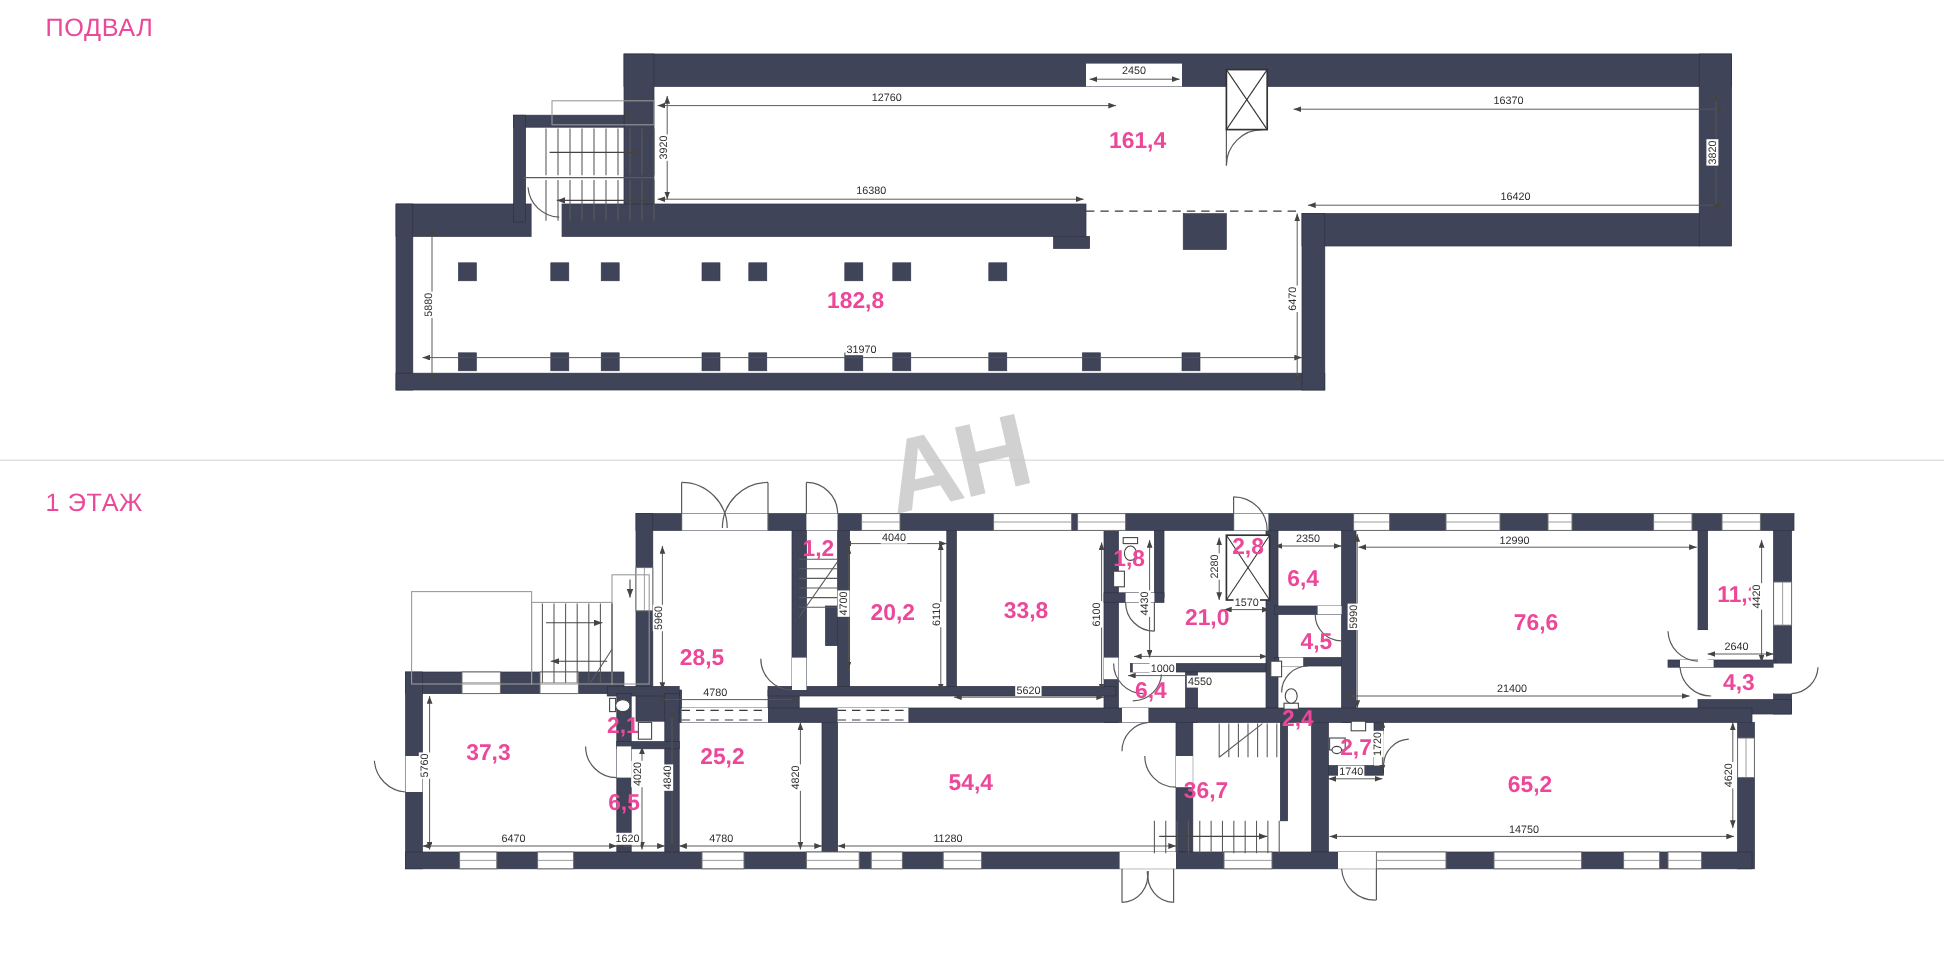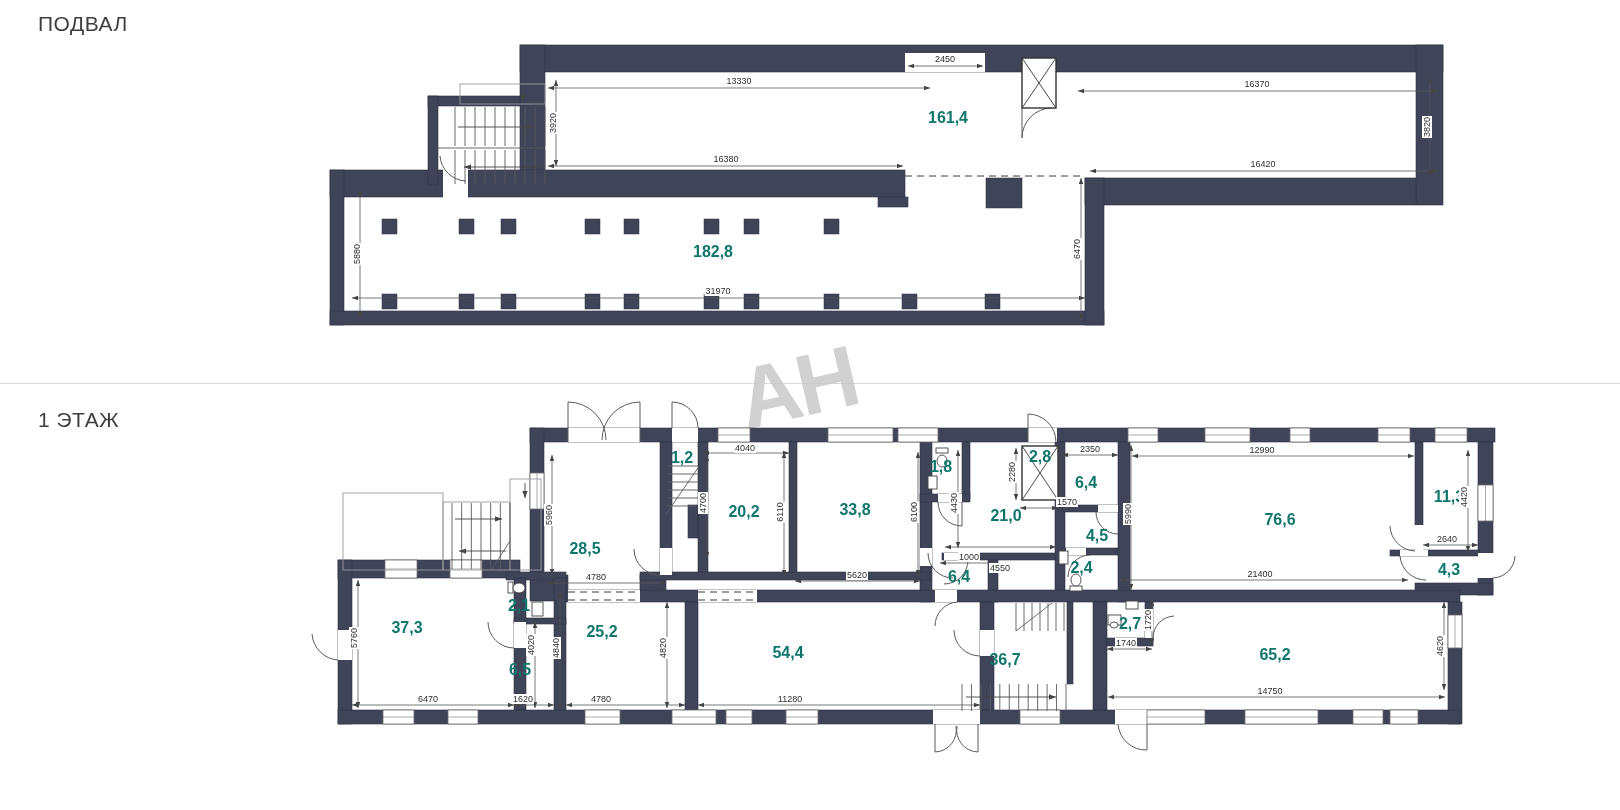--- a/index.html
+++ b/index.html
@@ -1,23 +1,23 @@
 <!DOCTYPE html>
 <html><head>
 <meta charset="utf-8">
 <style>
   html,body{margin:0;padding:0;background:#fff;}
   #stage{position:relative;width:1620px;height:810px;background:#ffffff;overflow:hidden;
          font-family:"Liberation Sans",sans-serif;}
-  .plan-title{position:absolute;font-size:21px;color:#404040;letter-spacing:.5px;}
+  .plan-title{position:absolute;font-size:21px;color:#ec4899;letter-spacing:.5px;}
   #divider{position:absolute;left:0;top:383px;width:1620px;height:1px;background:#dadada;}
   #watermark{position:absolute;left:738px;top:338px;font-size:86px;font-weight:bold;
              color:#c9c9c9;transform:rotate(-13deg);letter-spacing:-3px;opacity:.85;z-index:1;}
   svg#plan{position:absolute;left:0;top:0;z-index:2;}
-  .room-label{position:absolute;z-index:3;font-size:16px;font-weight:600;color:#0f766e;
+  .room-label{position:absolute;z-index:3;font-size:19px;font-weight:600;color:#ec4899;
               transform:translate(-50%,-50%);white-space:nowrap;}
   .dim-label{position:absolute;z-index:3;font-size:9px;color:#2e2e2e;background:#fff;
              padding:0 1px;transform:translate(-50%,-50%);white-space:nowrap;}
 </style>
 </head>
 <body>
 
 <div id="stage">
   <div class="plan-title" style="left:38px;top:12px;">ПОДВАЛ</div>
   <div class="plan-title" style="left:38px;top:408px;">1 ЭТАЖ</div>
@@ -359,53 +359,53 @@
     <span class="room-label" style="left: 713px; top: 252px;">182,8</span>
     <span class="room-label" style="left: 585px; top: 505px; margin-top: 44px;">28,5</span>
     <span class="room-label" style="left: 682px; top: 458px;">1,2</span>
     <span class="room-label" style="left: 744px; top: 512px; text-align: center;">20,2</span>
     <span class="room-label" style="left: 855px; top: 510px;">33,8</span>
     <span class="room-label" style="left: 941px; top: 467px;">1,8</span>
     <span class="room-label" style="left: 1040px; top: 457px;">2,8</span>
     <span class="room-label" style="left: 1006px; top: 516px;">21,0</span>
     <span class="room-label" style="left: 1086px; top: 483px;">6,4</span>
     <span class="room-label" style="left: 1097px; top: 536px;">4,5</span>
-    <span class="room-label" style="left: 1076px; top: 568px; padding-left: 11px;">2,4</span>
+    <span class="room-label" style="left: 1076px; top: 600px; padding-left: 11px;">2,4</span>
     <span class="room-label" style="left: 959px; top: 577px;">6,4</span>
     <span class="room-label" style="left: 1268px; top: 520px; margin-left: 12px;">76,6</span>
     <span class="room-label" style="left: 1449px; top: 497px;">11,3</span>
     <span class="room-label" style="left: 1449px; top: 570px;">4,3</span>
     <span class="room-label" style="left: 407px; top: 628px;">37,3</span>
     <span class="room-label" style="left: 519px; top: 606px;">2,1</span>
     <span class="room-label" style="left: 520px; top: 670px;">6,5</span>
     <span class="room-label" style="left: 602px; top: 632px;">25,2</span>
-    <span class="room-label" style="left: 788px; top: 653px; text-align: right;">54,4</span>
+    <span class="room-label" style="left: 809px; top: 653px; text-align: right;">54,4</span>
     <span class="room-label" style="left: 1005px; top: 660px;">36,7</span>
     <span class="room-label" style="left: 1130px; top: 624px;">2,7</span>
     <span class="room-label" style="left: 1275px; top: 655px;">65,2</span>
-    <span class="dim-label" style="left: 739px; top: 81px;">13330</span>
+    <span class="dim-label" style="left: 739px; top: 81px;">12760</span>
     <span class="dim-label" style="left: 945px; top: 59px;">2450</span>
     <span class="dim-label" style="left: 726px; top: 159px;">16380</span>
     <span class="dim-label" style="left: 553px; top: 123px; transform: translate(-50%, -50%) rotate(-90deg);">3920</span>
     <span class="dim-label" style="left: 1257px; top: 84px;">16370</span>
     <span class="dim-label" style="left: 1263px; top: 164px;">16420</span>
     <span class="dim-label" style="left: 1427px; top: 127px; transform: translate(-50%, -50%) rotate(-90deg);">3820</span>
     <span class="dim-label" style="left: 357px; top: 254px; transform: translate(-50%, -50%) rotate(-90deg);">5880</span>
     <span class="dim-label" style="left: 718px; top: 291px;">31970</span>
     <span class="dim-label" style="left: 1077px; top: 249px; transform: translate(-50%, -50%) rotate(-90deg);">6470</span>
     <span class="dim-label" style="left: 549px; top: 515px; transform: translate(-50%, -50%) rotate(-90deg);">5960</span>
     <span class="dim-label" style="left: 596px; top: 577px;">4780</span>
     <span class="dim-label" style="left: 745px; top: 448px;">4040</span>
     <span class="dim-label" style="left: 703px; top: 503px; transform: translate(-50%, -50%) rotate(-90deg);">4700</span>
     <span class="dim-label" style="left: 780px; top: 512px; transform: translate(-50%, -50%) rotate(-90deg);">6110</span>
     <span class="dim-label" style="left: 857px; top: 575px;">5620</span>
     <span class="dim-label" style="left: 914px; top: 512px; transform: translate(-50%, -50%) rotate(-90deg);">6100</span>
     <span class="dim-label" style="left: 954px; top: 503px; transform: translate(-50%, -50%) rotate(-90deg);">4430</span>
     <span class="dim-label" style="left: 1012px; top: 472px; transform: translate(-50%, -50%) rotate(-90deg);">2280</span>
-    <span class="dim-label" style="left: 1039px; top: 502px; margin-left: 28px;">1570</span>
+    <span class="dim-label" style="left: 1039px; top: 502px;">1570</span>
     <span class="dim-label" style="left: 1090px; top: 449px;">2350</span>
     <span class="dim-label" style="left: 1128px; top: 514px; transform: translate(-50%, -50%) rotate(-90deg);">5990</span>
     <span class="dim-label" style="left: 1000px; top: 568px;">4550</span>
     <span class="dim-label" style="left: 969px; top: 557px;">1000</span>
     <span class="dim-label" style="left: 1262px; top: 450px;">12990</span>
     <span class="dim-label" style="left: 1260px; top: 574px;">21400</span>
     <span class="dim-label" style="left: 1464px; top: 497px; transform: translate(-50%, -50%) rotate(-90deg);">4420</span>
     <span class="dim-label" style="left: 1447px; top: 539px;">2640</span>
     <span class="dim-label" style="left: 354px; top: 638px; transform: translate(-50%, -50%) rotate(-90deg);">5760</span>
     <span class="dim-label" style="left: 428px; top: 699px;">6470</span>

